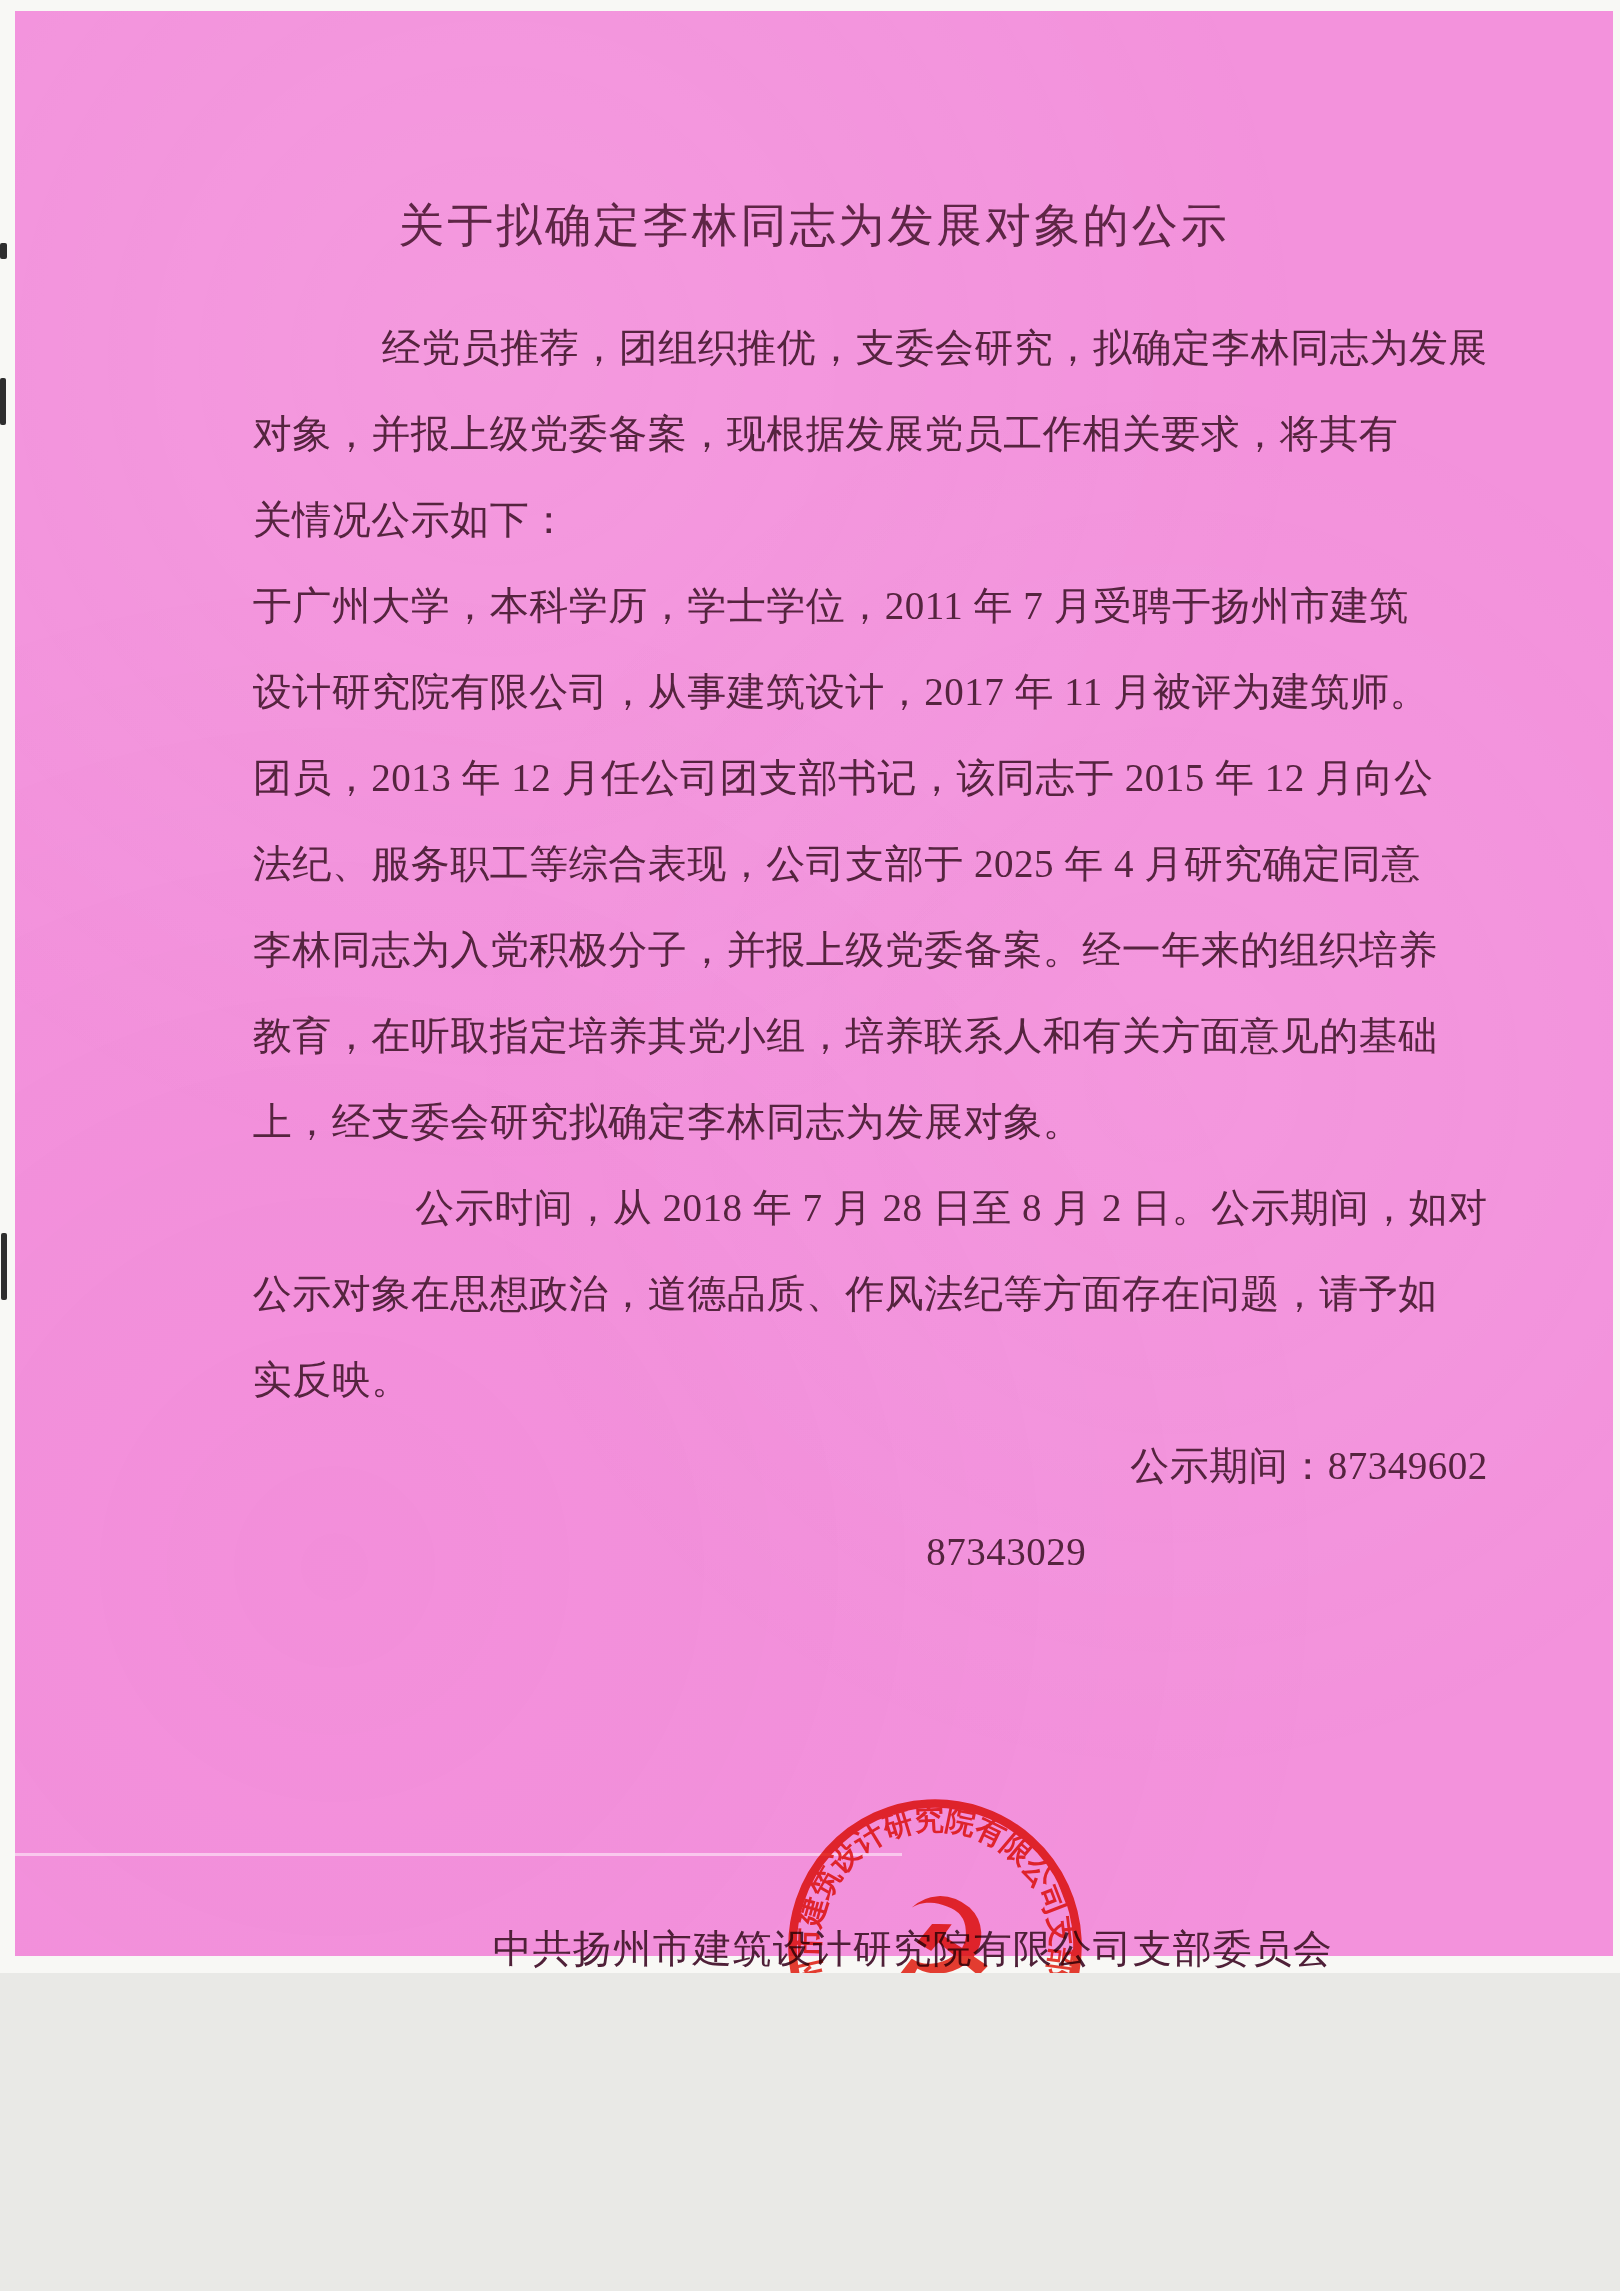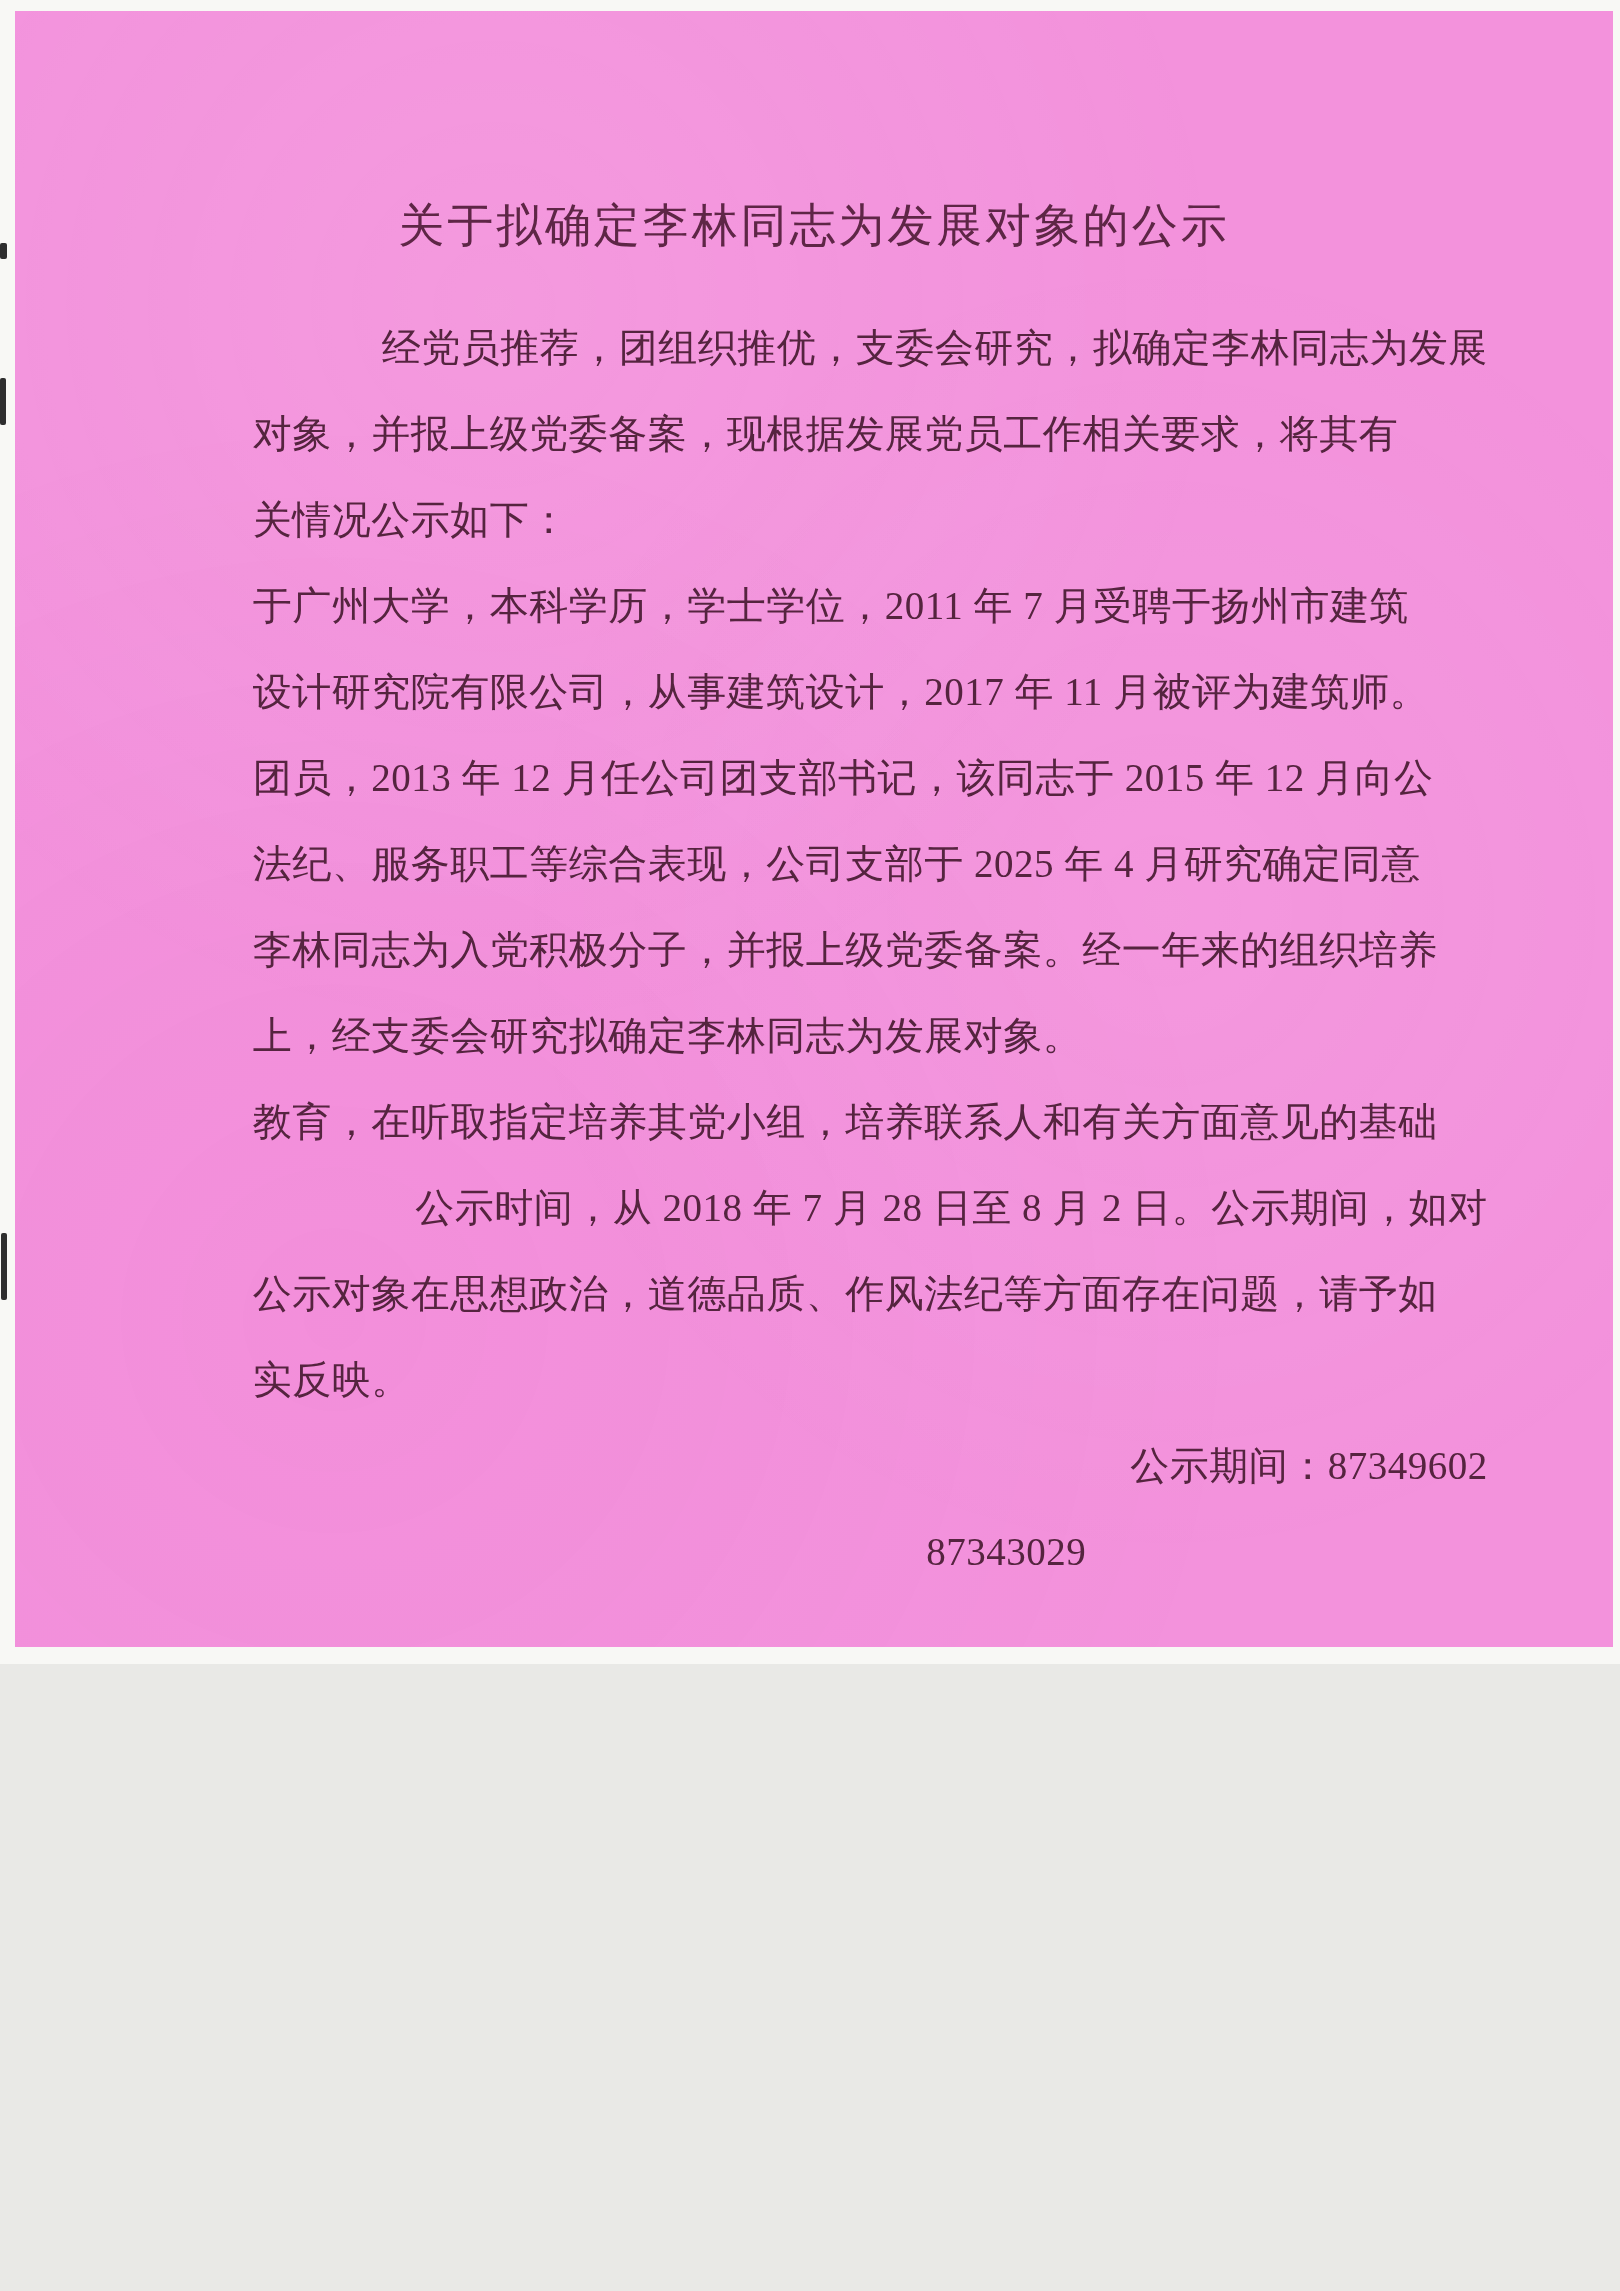--- a/index.html
+++ b/index.html
@@ -2,21 +2,21 @@
 <html><head>
 <meta charset="utf-8">
 <style>
   html,body{margin:0;padding:0;}
   body{
     width:1620px;height:2292px;
     background:#e9e9e6;
     font-family:"Liberation Serif","DejaVu Serif",serif;
   }
   .sheet{
-    position:relative;width:1620px;height:1664px;
+    position:relative;width:1620px;height:1973px;
     background:#f8f8f5;overflow:hidden;
   }
   
   .page{
     position:absolute;left:14.7px;top:10.8px;right:6.9px;bottom:16.7px;
     background:
       radial-gradient(circle at 30% 18%, rgba(255,255,255,.07), transparent 42%),
       radial-gradient(circle at 72% 55%, rgba(255,255,255,.05), transparent 45%),
       radial-gradient(circle at 20% 80%, rgba(230,90,190,.06), transparent 50%),
       #f392dc;
@@ -83,22 +83,22 @@
     <div class="textblock">
       <div class="line indent">经党员推荐，团组织推优，支委会研究，拟确定李林同志为发展</div>
       <div class="line">对象，并报上级党委备案，现根据发展党员工作相关要求，将其有</div>
       <div class="line">关情况公示如下：</div>
 
       <div class="line">于广州大学，本科学历，学士学位，2011 年 7 月受聘于扬州市建筑</div>
       <div class="line">设计研究院有限公司，从事建筑设计，2017 年 11 月被评为建筑师。</div>
       <div class="line">团员，2013 年 12 月任公司团支部书记，该同志于 2015 年 12 月向公</div>
       <div class="line">法纪、服务职工等综合表现，公司支部于 2025 年 4 月研究确定同意</div>
       <div class="line">李林同志为入党积极分子，并报上级党委备案。经一年来的组织培养</div>
+      <div class="line">教育，在听取指定培养其党小组，培养联系人和有关方面意见的基础</div>
       <div class="line">上，经支委会研究拟确定李林同志为发展对象。</div>
-      <div class="line">教育，在听取指定培养其党小组，培养联系人和有关方面意见的基础</div>
 
       <div class="line indent">公示时间，从 2018 年 7 月 28 日至 8 月 2 日。公示期间，如对</div>
       <div class="line">公示对象在思想政治，道德品质、作风法纪等方面存在问题，请予如</div>
       <div class="line">实反映。</div>
 
       <div class="line indent"><span>公示期间：</span><span>87349602</span></div>
       <div class="line phone2">87343029</div>
     </div>
 
     <div class="signature">中共扬州市建筑设计研究院有限公司支部委员会</div>

